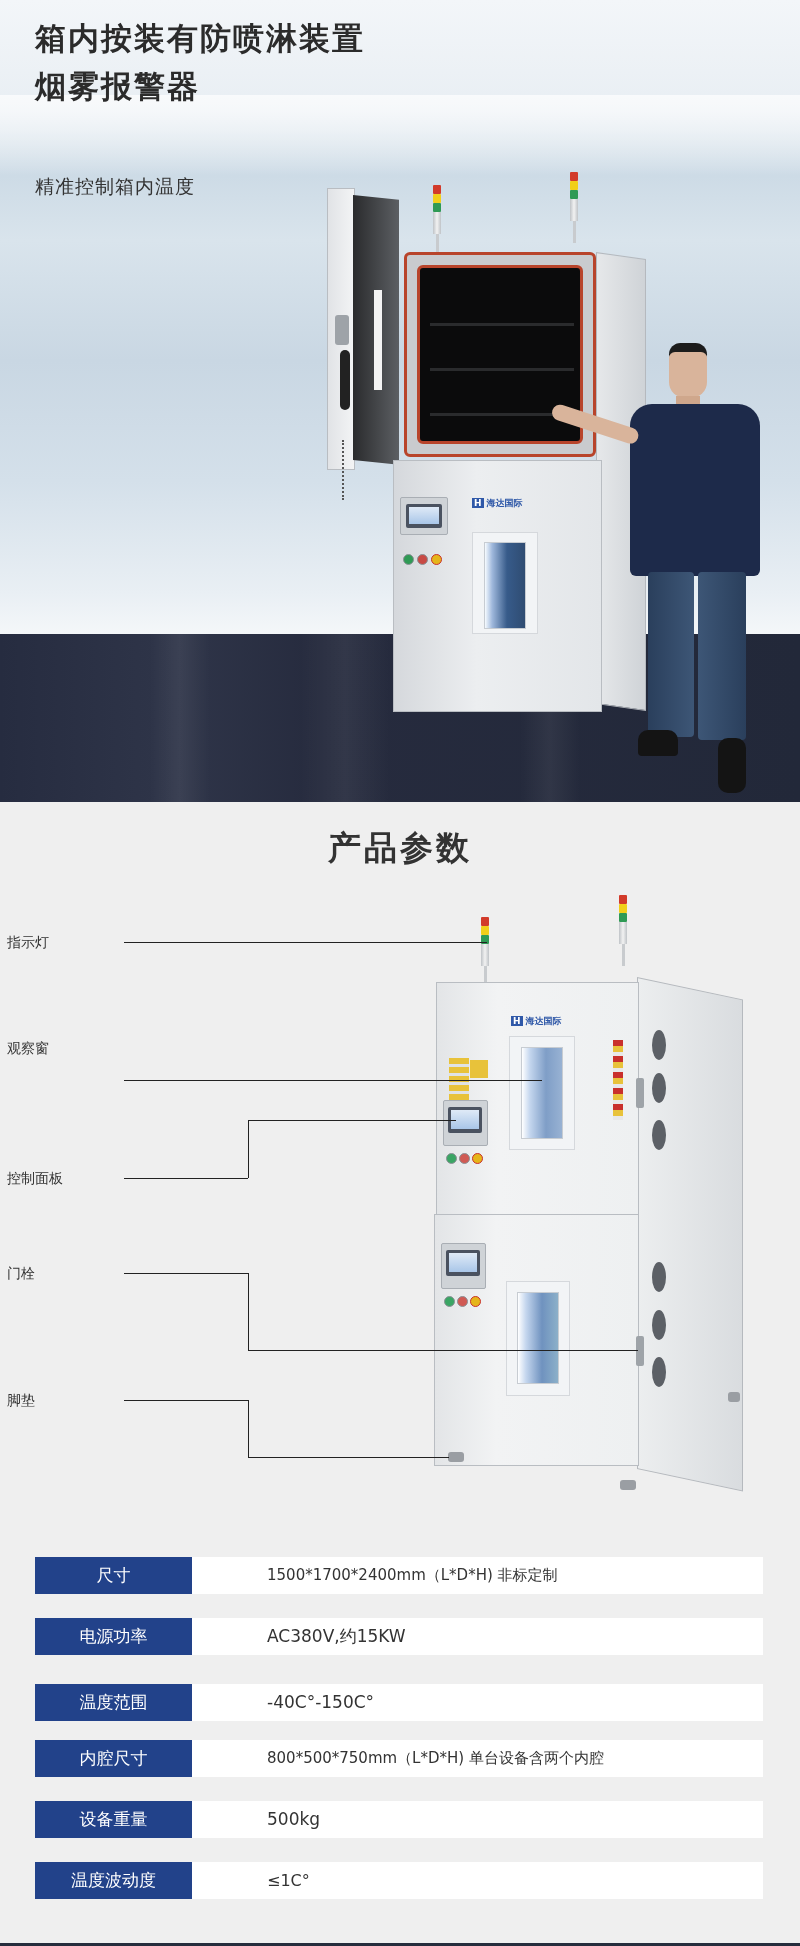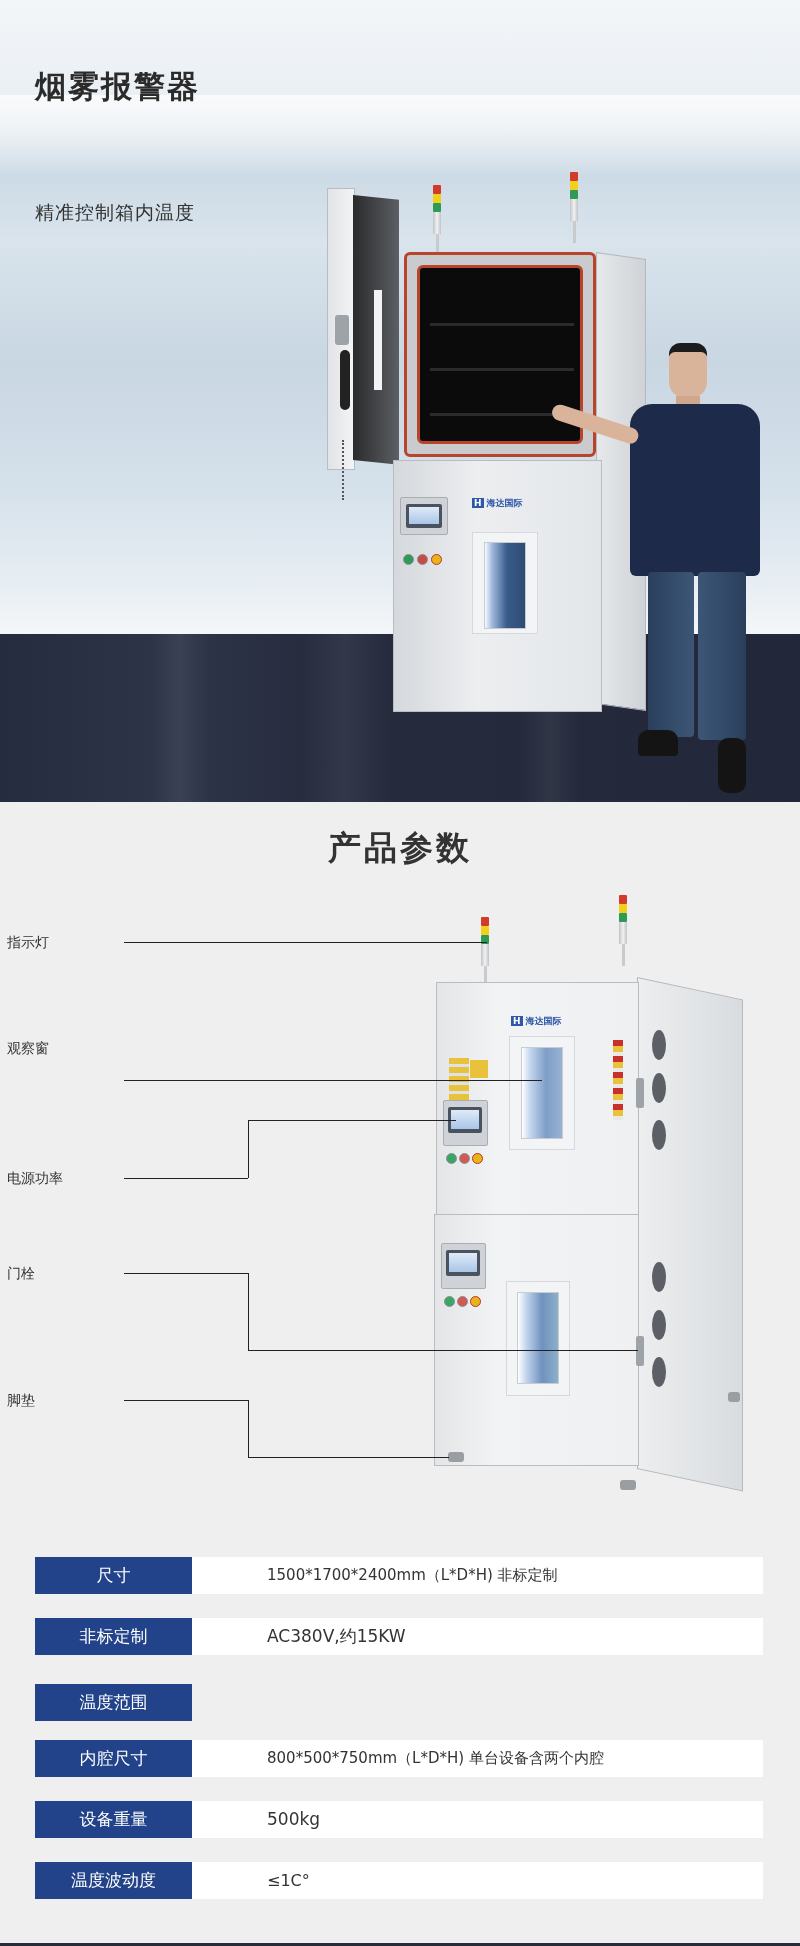--- a/index.html
+++ b/index.html
@@ -43,22 +43,23 @@
 <body>
 
 <section id="hero">
   <div class="mist"></div>
   <div class="floor">
     <div class="streak" style="left:150px"></div>
     <div class="streak" style="left:300px;width:90px"></div>
     <div class="streak" style="left:520px"></div>
   </div>
 
+  <div class="hero-title" style="top:20px">箱内按装有防喷淋装置</div>
   <div class="hero-title" style="top:68px">烟雾报警器</div>
-  <div class="hero-sub" style="top:200px">精准控制箱内温度</div>
+  <div class="hero-sub" style="top:174px">精准控制箱内温度</div>
 
   <div>
 
     <div class="pole" style="left:433px;top:185px">
       <div class="seg" style="background:#d23a2a"></div>
       <div class="seg" style="background:#f1cf1a"></div>
       <div class="seg" style="background:#2f9a55"></div>
       <div class="base"></div>
       <div class="stem" style="height:26px"></div>
     </div>
@@ -175,46 +176,47 @@
   <div style="position:absolute;left:620px;top:1480px;width:16px;height:10px;background:#9a9ea3;border-radius:3px;"></div>
   <div style="position:absolute;left:728px;top:1392px;width:12px;height:10px;background:#9a9ea3;border-radius:3px;"></div>
 </div>
 
 <div class="callout-label" style="left:7px;top:934px">指示灯</div>
 <div class="hline" style="left:124px;top:942px;width:363px"></div>
 
 <div class="callout-label" style="left:7px;top:1040px">观察窗</div>
 <div class="hline" style="left:124px;top:1080px;width:418px"></div>
 
-<div class="callout-label" style="left:7px;top:1170px">电源功率</div>
+<div class="callout-label" style="left:7px;top:1170px">控制面板</div>
 <div class="hline" style="left:124px;top:1178px;width:124px"></div>
 <div class="vline" style="left:248px;top:1120px;height:58px"></div>
 <div class="hline" style="left:248px;top:1120px;width:208px"></div>
 
 <div class="callout-label" style="left:7px;top:1265px">门栓</div>
 <div class="hline" style="left:124px;top:1273px;width:124px"></div>
 <div class="vline" style="left:248px;top:1273px;height:77px"></div>
 <div class="hline" style="left:248px;top:1350px;width:390px"></div>
 
 <div class="callout-label" style="left:7px;top:1392px">脚垫</div>
 <div class="hline" style="left:124px;top:1400px;width:124px"></div>
 <div class="vline" style="left:248px;top:1400px;height:57px"></div>
 <div class="hline" style="left:248px;top:1457px;width:201px"></div>
 
 <div>
   <div class="row" style="top:1557px">
     <div class="lab">尺寸</div>
     <div class="val" style="font-size:15px">1500*1700*2400mm（L*D*H) 非标定制</div>
   </div>
   <div class="row" style="top:1618px">
-    <div class="lab">非标定制</div>
+    <div class="lab">电源功率</div>
     <div class="val" style="font-size:17px">AC380V,约15KW</div>
   </div>
   <div class="row" style="top:1684px">
     <div class="lab">温度范围</div>
+    <div class="val" style="font-size:17px">-40C°-150C°</div>
   </div>
   <div class="row" style="top:1740px">
     <div class="lab">内腔尺寸</div>
     <div class="val" style="font-size:15px">800*500*750mm（L*D*H) 单台设备含两个内腔</div>
   </div>
   <div class="row" style="top:1801px">
     <div class="lab">设备重量</div>
     <div class="val" style="font-size:17px">500kg</div>
   </div>
   <div class="row" style="top:1862px">

